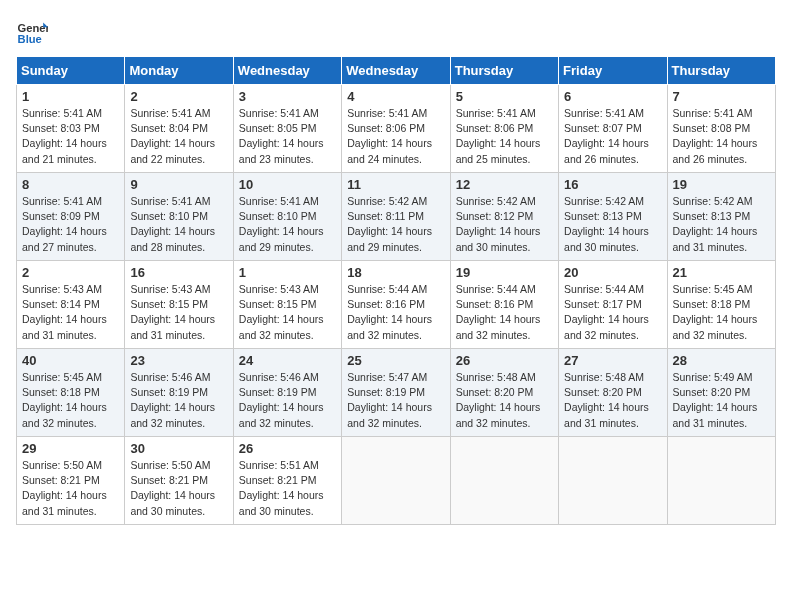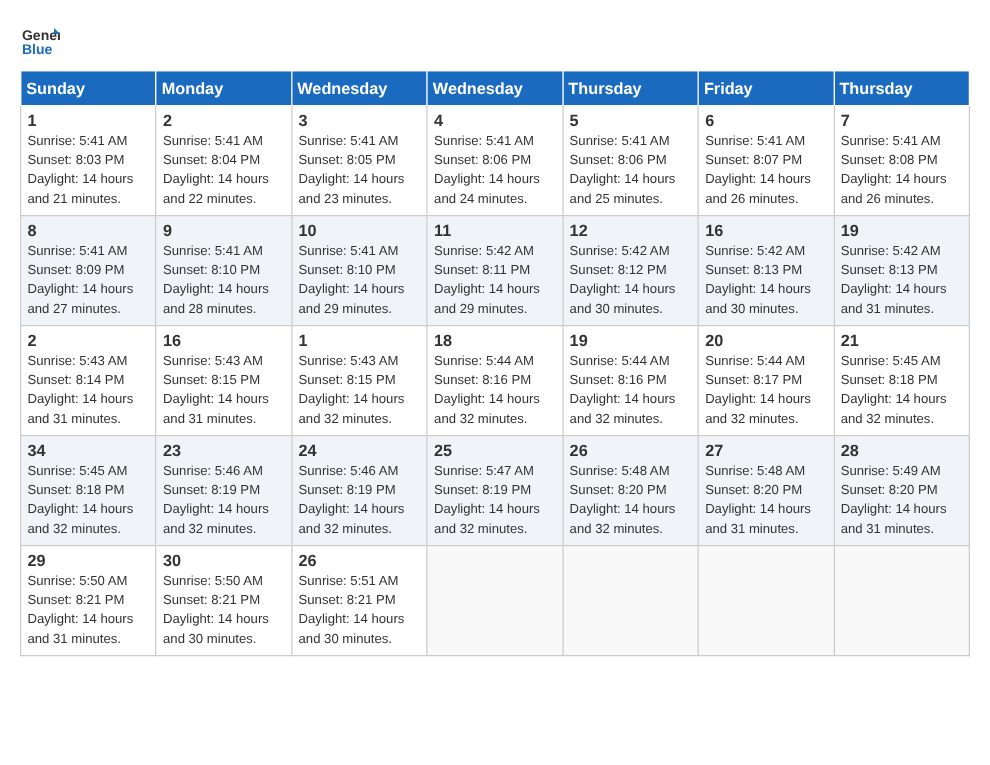--- a/index.html
+++ b/index.html
@@ -209,21 +209,21 @@
           <span class="day-num">20</span>
           <div class="day-info">Sunrise: 5:44 AM<br>Sunset: 8:17 PM<br>Daylight: 14 hours and 32 minutes.</div>
         </td>
         <td>
           <span class="day-num">21</span>
           <div class="day-info">Sunrise: 5:45 AM<br>Sunset: 8:18 PM<br>Daylight: 14 hours and 32 minutes.</div>
         </td>
       </tr>
       <tr>
         <td>
-          <span class="day-num">34</span>
+          <span class="day-num">40</span>
           <div class="day-info">Sunrise: 5:45 AM<br>Sunset: 8:18 PM<br>Daylight: 14 hours and 32 minutes.</div>
         </td>
         <td>
           <span class="day-num">23</span>
           <div class="day-info">Sunrise: 5:46 AM<br>Sunset: 8:19 PM<br>Daylight: 14 hours and 32 minutes.</div>
         </td>
         <td>
           <span class="day-num">24</span>
           <div class="day-info">Sunrise: 5:46 AM<br>Sunset: 8:19 PM<br>Daylight: 14 hours and 32 minutes.</div>
         </td>

